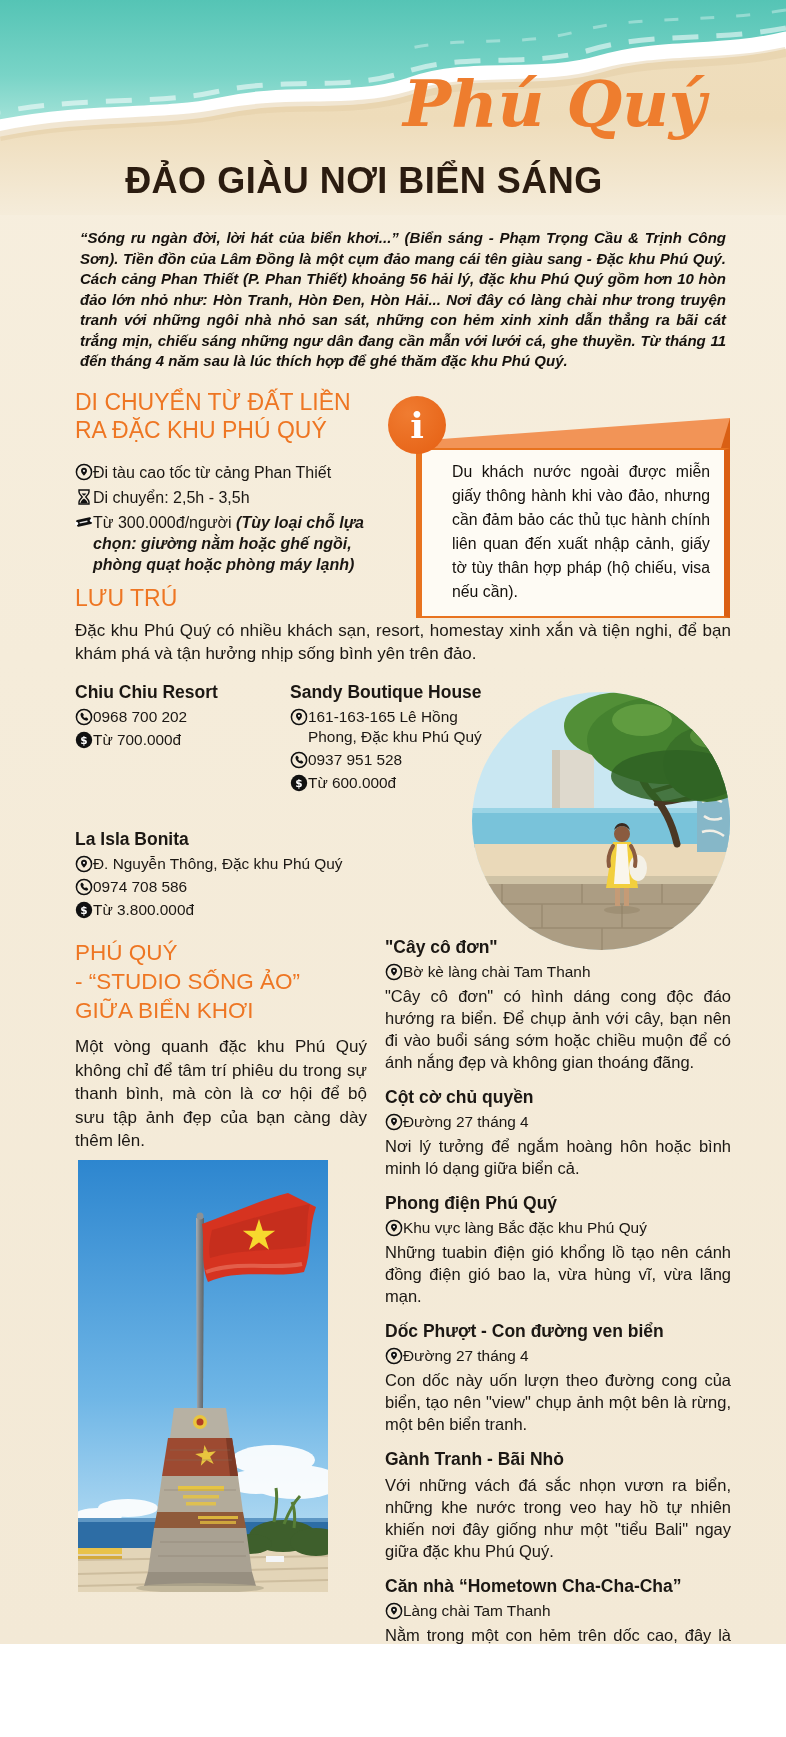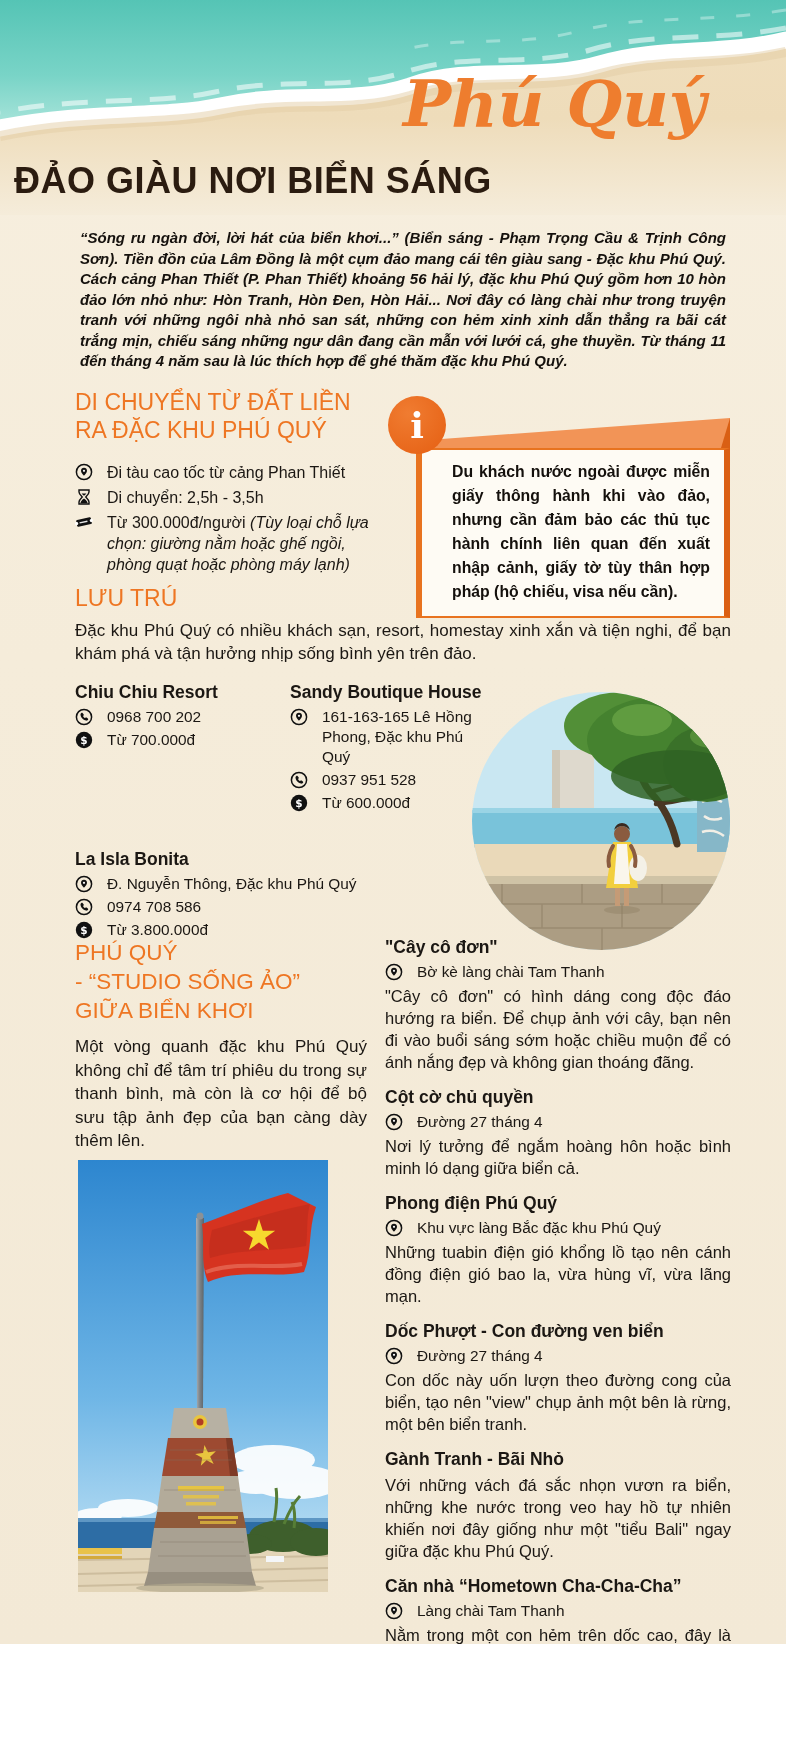--- a/index.html
+++ b/index.html
@@ -6,48 +6,48 @@
   body{font-family:"Liberation Sans","DejaVu Sans",sans-serif;color:#1b1713;}
   .page{position:relative;width:786px;height:1644px;overflow:hidden;
         background:linear-gradient(180deg,#f7efdf 0%,#f5ecda 40%,#f3e9d6 100%);}
 
   
   .hero{position:absolute;left:0;top:0;width:786px;height:215px;}
   .hero svg{display:block;width:786px;height:215px;}
   .script-title{position:absolute;right:80px;top:72px;width:420px;text-align:right;
     font-family:"DejaVu Serif","Liberation Serif",serif;font-style:italic;font-weight:700;
     font-size:64px;line-height:1;color:#ee7d2e;}
-  .main-title{position:absolute;right:72px;top:160px;width:700px;text-align:left;
+  .main-title{position:absolute;right:72px;top:160px;width:700px;text-align:center;
     font-weight:700;font-size:36px;letter-spacing:.5px;color:#2b1c10;}
 
   
   .intro{position:absolute;left:72px;top:220px;width:646px;margin:8px;
     font-weight:700;font-style:italic;font-size:15px;line-height:20.5px;
     text-align:justify;color:#15110d;}
 
   
   .orange-h{color:#ee7623;font-weight:400;font-size:23px;line-height:28px;margin:0;}
 
   
   .transport{position:absolute;left:75px;top:388px;width:305px;}
   .transport .items{margin-top:18px;}
-  .row{display:flex;gap:14px;align-items:flex-start;margin-bottom:4px;font-size:16px;line-height:21px;}
+  .row{display:flex;gap:0;align-items:flex-start;margin-bottom:4px;font-size:16px;line-height:21px;}
   .ic{width:18px;height:18px;flex:0 0 18px;margin-top:1px;}
-  .note{font-style:italic;}
+  .note{font-style:italic;font-weight:bold;}
 
   
   .infobox{position:absolute;left:388px;top:396px;width:342px;}
   .infobox-banner{position:absolute;left:40px;top:22px;width:302px;height:32px;}
   .info-badge{position:absolute;left:0;top:0;width:58px;height:58px;border-radius:50%;
     background:radial-gradient(circle at 35% 30%,#f07c31,#e55f12);display:flex;align-items:center;justify-content:center;z-index:2;}
   .info-badge span{font-family:"DejaVu Serif",serif;font-weight:700;font-size:36px;color:#fff;line-height:1;}
   .infobox-body{margin-left:28px;margin-top:52px;background:#fefbf4;
     border:2px solid #e8731f;border-left:6px solid #e8731f;border-right:6px solid #db5f13;
     padding:10px 14px 12px 30px;}
-  .infobox-body p{margin:0;font-weight:700;font-size:15.8px;line-height:24px;text-align:justify;color:#14100c;}
+  .infobox-body p{margin:0;font-weight:400;font-size:15.8px;line-height:24px;text-align:justify;color:#14100c;}
 
   
   .stay{position:absolute;left:75px;top:584px;width:656px;}
   .stay-intro{margin:8px 0 16px;font-size:17px;line-height:22.5px;text-align:justify;}
   .hotel-grid{display:grid;grid-template-columns:215px 1fr;}
   .hotel h3{margin:0 0 4px;font-size:17.5px;line-height:22px;}
   .hotel .row{font-size:15.4px;line-height:20px;margin-bottom:3px;width:200px;}
   .hotel.wide .row{width:300px;}
   .hotel.third{margin-top:32px;}
 

